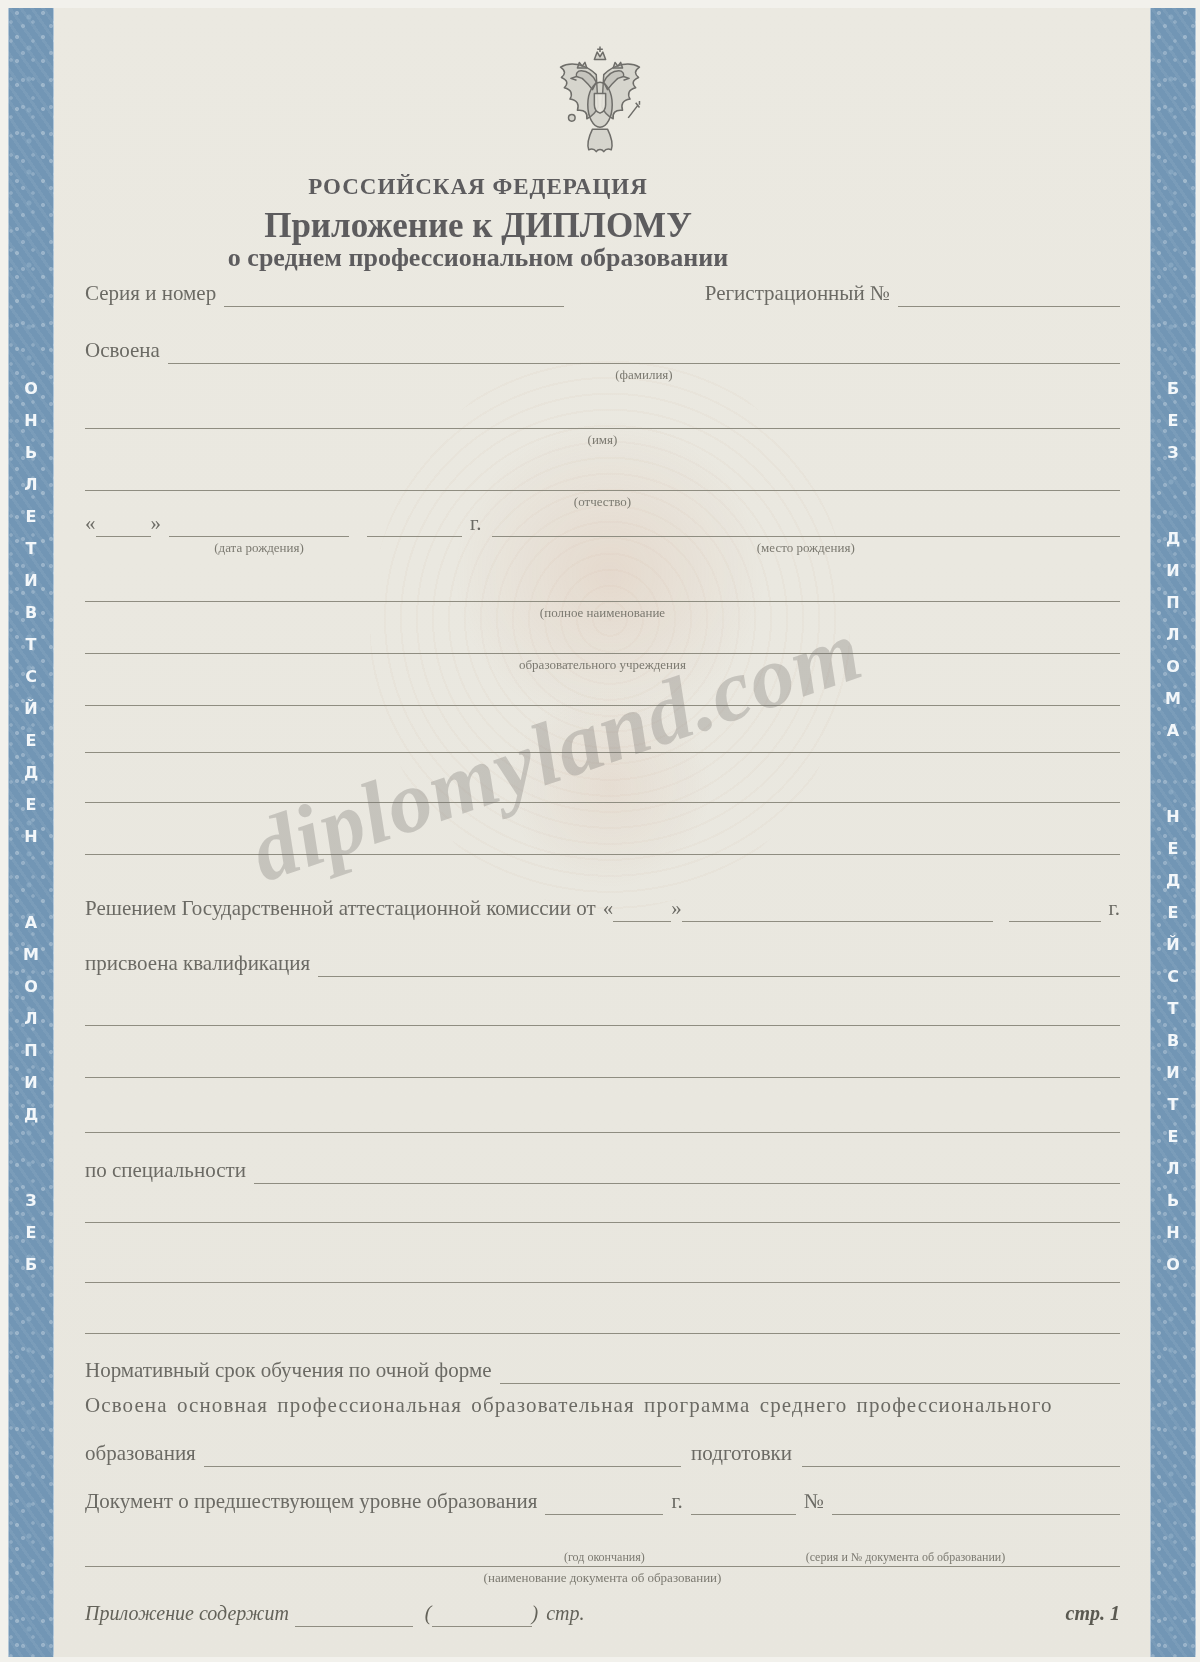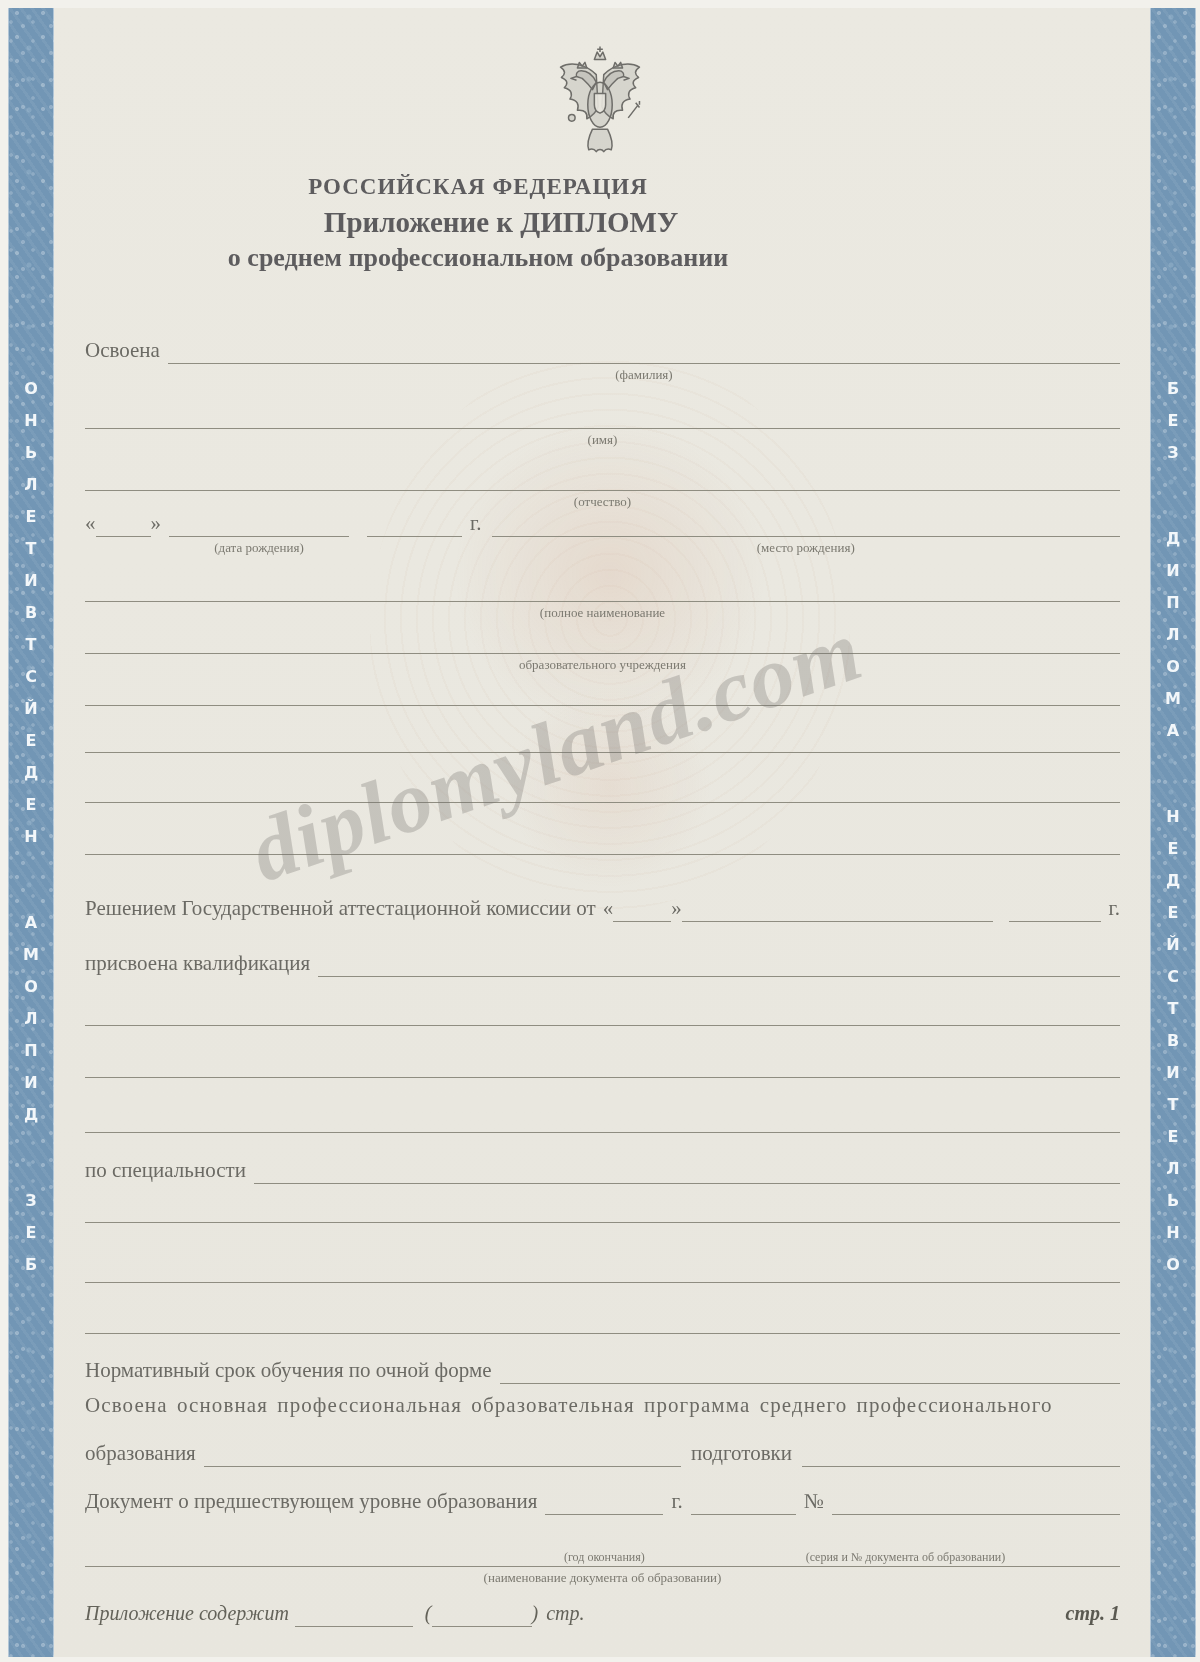--- a/index.html
+++ b/index.html
@@ -39,21 +39,21 @@
 
   .watermark{position:absolute;left:235px;top:690px;width:700px;z-index:3;
         transform:rotate(-19deg);font-style:italic;font-weight:bold;font-size:88px;
         color:rgba(116,114,110,.30);white-space:nowrap;letter-spacing:1px;}
 
   .emblem{position:absolute;left:50%;top:34px;margin-left:-47px;z-index:2;}
 
   .t-center{position:absolute;left:0;width:956px;text-align:center;z-index:2;
         font-weight:bold;color:#5d5c5e;}
   .t-country{top:174px;font-size:23px;letter-spacing:1px;}
-  .t-title{top:206px;font-size:29px;padding-left:23px;}
+  .t-title{top:206px;font-size:35px;}
   .t-sub{top:243px;font-size:26px;}
 
   .row{position:absolute;left:85px;width:1035px;display:flex;align-items:flex-start;
        font-size:21px;line-height:26px;color:#6b6a64;z-index:2;}
   .lbl{white-space:nowrap;}
   .ln{height:26px;border-bottom:1px solid #8f8d81;}
   .fx{flex:1;}
   .grp{display:flex;flex-direction:column;}
   .grp .inner{display:flex;}
   .cap{font-size:13px;line-height:15px;color:#7b7970;text-align:center;padding-top:3px;white-space:nowrap;}
@@ -98,20 +98,27 @@
       <path d="M44 58 h12 v12 c0 5 -3 8 -6 9 c-3 -1 -6 -4 -6 -9 Z" fill="#e8e6de" fill-opacity="0.9"></path>
       <circle cx="20" cy="84" r="3.5"></circle>
       <path d="M80 84 l10 -13 M88 68 l4 5 M92 66 v4" fill="none"></path>
     </g>
   </svg>
 
   <div class="t-center t-country">РОССИЙСКАЯ ФЕДЕРАЦИЯ</div>
   <div class="t-center t-title">Приложение к ДИПЛОМУ</div>
   <div class="t-center t-sub">о среднем профессиональном образовании</div>
 
+  <div class="row" style="top:280px">
+    <span class="lbl">Серия и номер</span>
+    <span class="ln" style="width:340px;margin-left:8px"></span>
+    <span class="fx"></span>
+    <span class="lbl">Регистрационный №</span>
+    <span class="ln" style="width:222px;margin-left:8px"></span>
+  </div>
 
   <div class="row" style="top:337px">
     <span class="lbl">Освоена</span>
     <span class="grp fx" style="margin-left:8px">
       <span class="ln"></span>
       <span class="cap">(фамилия)</span>
     </span>
   </div>
 
   <div class="row" style="top:402px">

